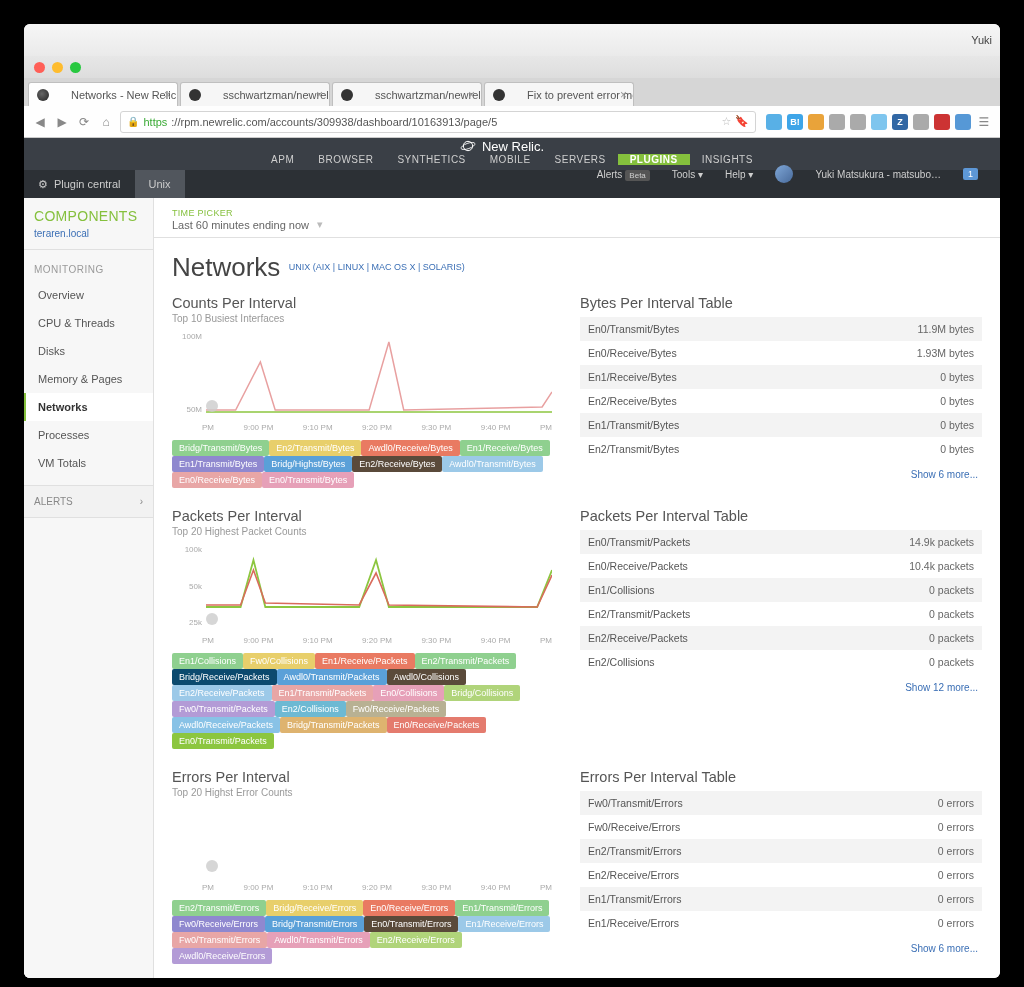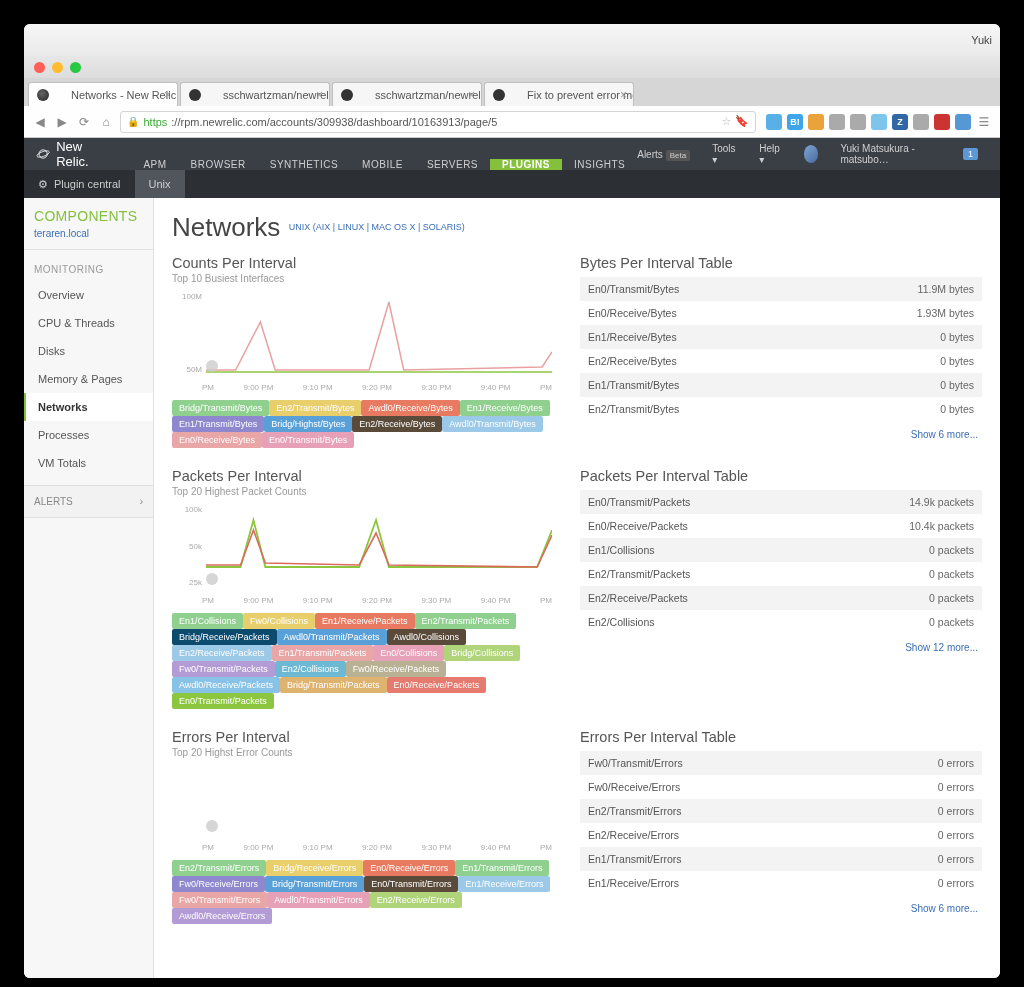--- a/index.html
+++ b/index.html
@@ -49,21 +49,21 @@
   .ext-row .ext-ic:nth-child(4){background:#aaa;}
   .ext-row .ext-ic:nth-child(5){background:#aaa;}
   .ext-row .ext-ic:nth-child(6){background:#7ec5ee;}
   .ext-row .ext-ic:nth-child(7){background:#3167a4;color:#fff;font-size:9px;line-height:16px;text-align:center;font-weight:bold;}
   .ext-row .ext-ic:nth-child(8){background:#aaa;}
   .ext-row .ext-ic:nth-child(9){background:#c33;color:#fff;}
   .ext-row .ext-ic:nth-child(10){background:#5698d6;}
   .ext-row .ext-ic:nth-child(11){background:#888;}
 
   
-  .nr-top{height:32px;background:var(--nr-dark);display:flex;align-items:center;padding:0 12px;color:#cfcfcf;font-size:11px;}
+  .nr-top{height:32px;background:var(--nr-dark);display:flex;align-items:center;padding:0 12px;color:#cfcfcf;font-size:11px;flex-direction:column;}
   .nr-logo{display:flex;align-items:center;gap:6px;font-size:13px;color:#fff;margin-right:20px;}
   .nr-logo svg{width:16px;height:16px;}
   .nr-nav{display:flex;align-items:flex-end;height:100%;}
   .nr-nav .item{display:flex;align-items:center;padding:0 12px;font-size:10px;letter-spacing:.5px;cursor:pointer;}
   .nr-nav .item.active{background:var(--nr-accent);color:#fff;font-weight:600;}
   .nr-right{margin-left:auto;display:flex;align-items:center;gap:22px;font-size:10px;}
   .nr-right .beta{background:#555;border-radius:2px;padding:1px 4px;font-size:8px;margin-left:3px;}
   .avatar{width:18px;height:18px;border-radius:50%;background:linear-gradient(135deg,#7fa7d8,#486a9a);}
   .nr-sub{height:28px;background:var(--nr-dark2);display:flex;align-items:center;color:#ccc;font-size:11px;}
   .nr-sub .sub-item{padding:0 14px;height:100%;display:flex;align-items:center;gap:6px;}
@@ -231,20 +231,27 @@
           <a class="si">Processes</a>
           <a class="si">VM Totals</a>
         </nav>
       <div class="side-alerts">
         <span>ALERTS</span>
         <span>›</span>
       </div>
     </aside>
 
     <main class="content">
+      <div class="picker-row">
+        <div class="picker-lab">TIME PICKER</div>
+        <div class="picker-val">
+            <span>Last 60 minutes ending now</span>
+            <span style="color:#bbb;">▾</span>
+          </div>
+      </div>
       <div class="page-head">
         <span class="page-title">Networks</span>
         <span class="page-badge">UNIX (AIX | LINUX | MAC OS X | SOLARIS)</span>
       </div>
 
       <div class="panels" id="panels">
           <div class="panel-row">
             <div class="chart-col">
     <p class="ptitle">Counts Per Interval</p>
     <div class="psub">Top 10 Busiest Interfaces</div>

